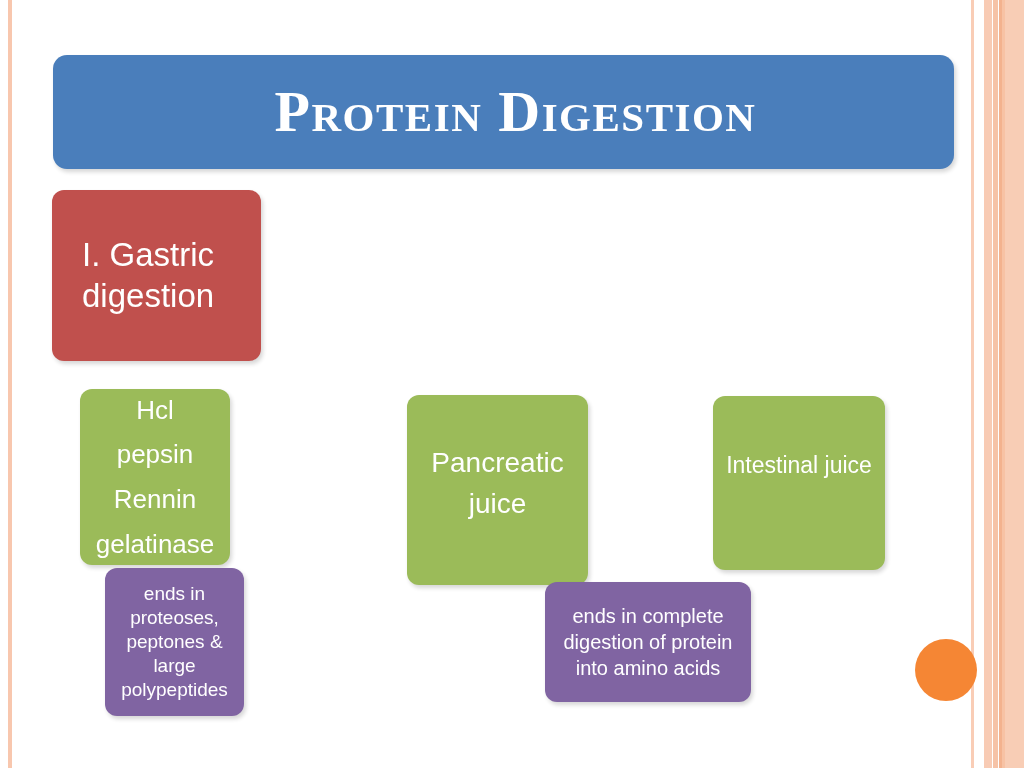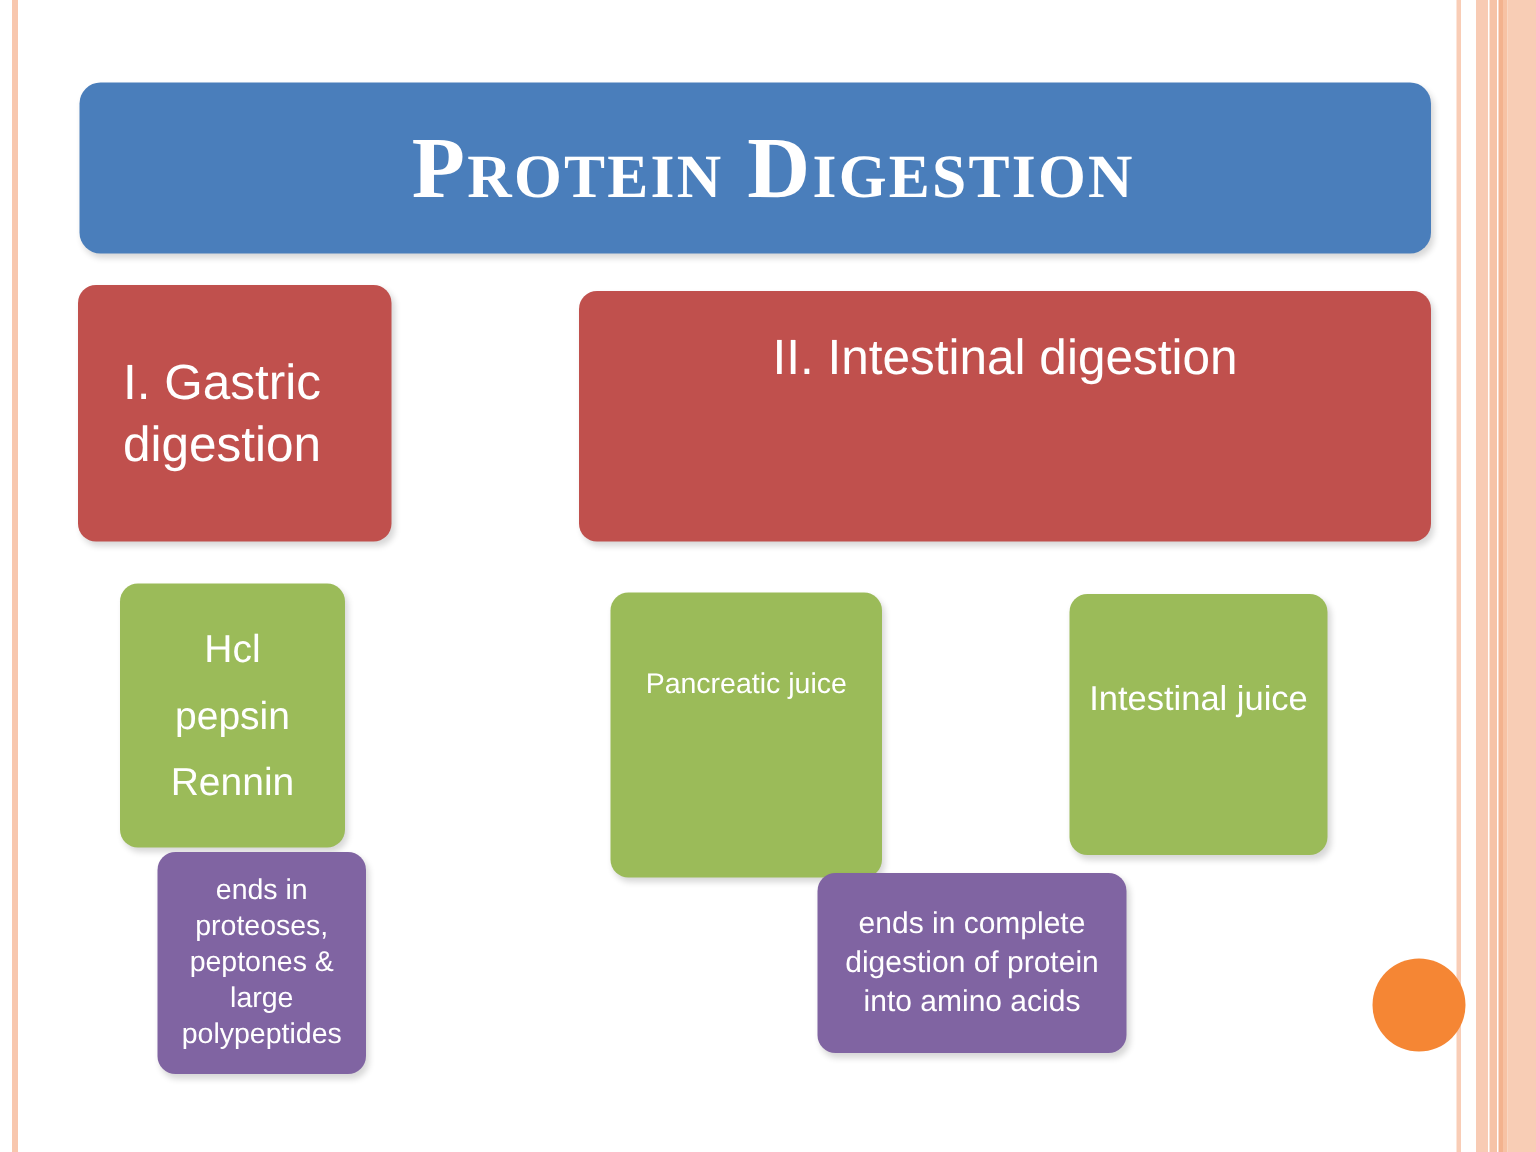--- a/index.html
+++ b/index.html
@@ -126,21 +126,21 @@
   #pancreatic-box {
     left: 407px;
     top: 395px;
     width: 181px;
     height: 190px;
     align-items: flex-start;
     justify-content: center;
     padding-top: 48px;
   }
   #pancreatic-text {
-    font-size: 19px;
+    font-size: 28px;
     line-height: 1.45;
     text-align: center;
   }
 
   #intestinal-juice-box {
     left: 713px;
     top: 396px;
     width: 172px;
     height: 174px;
     align-items: flex-start;
@@ -212,28 +212,26 @@
   <div class="stripe right-band-f"></div>
 
   <div class="shape" id="title-box">
     <span id="title-text">Protein Digestion</span>
   </div>
 
   <div class="shape" id="gastric-box">
     <span id="gastric-text">I. Gastric digestion</span>
   </div>
 
-  <div class="shape" id="intestinal-box">
-    <span id="intestinal-text">II. Intestinal digestion</span>
-  </div>
 
   <div class="shape green-box" id="enzymes-box">
     <span class="line">Hcl</span>
     <span class="line">pepsin</span>
     <span class="line">Rennin</span>
+    <span class="line">gelatinase</span>
   </div>
 
   <div class="shape purple-box" id="gastric-outcome-box">
     <span id="gastric-outcome-text">ends in proteoses, peptones &amp; large polypeptides</span>
   </div>
 
   <div class="shape green-box" id="pancreatic-box">
     <span id="pancreatic-text">Pancreatic juice</span>
   </div>
 

